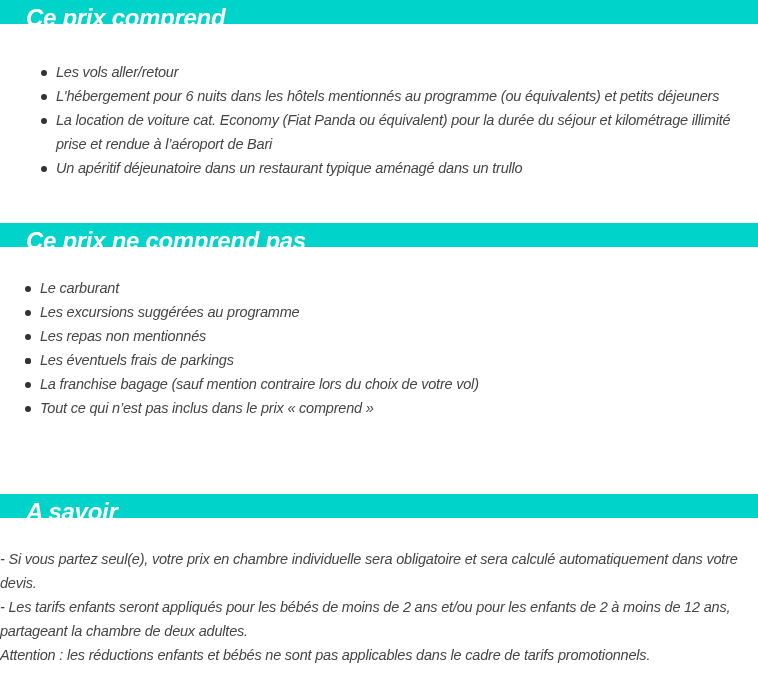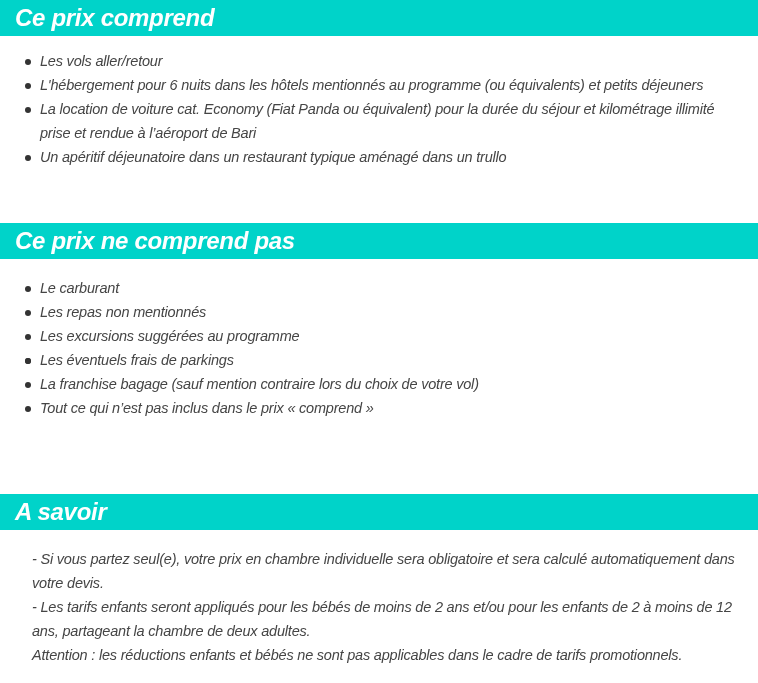--- a/index.html
+++ b/index.html
@@ -3,24 +3,24 @@
 <meta charset="utf-8">
 <style>
   html, body { margin: 0; padding: 0; background: #ffffff; }
   body {
     width: 758px; height: 683px; overflow: hidden;
     font-family: "Liberation Sans", "DejaVu Sans", sans-serif;
     color: #454545;
     position: relative;
   }
   .section-header {
-    position: absolute; left: 0; width: 758px; height: 36px;
+    position: absolute; left: 0; width: 758px; height: 24px;
     background: #00d3c9;
     box-sizing: border-box;
-    padding-left: 15px;
+    padding-left: 26px;
   }
   .section-header h2 {
     margin: 0; font-size: 24px; line-height: 36px;
     font-style: italic; font-weight: bold; color: #ffffff;
     letter-spacing: -0.3px;
   }
   ul.items {
     position: absolute; left: 0; margin: 0; padding: 0;
     list-style: none;
   }
@@ -35,42 +35,42 @@
   ul.items li .bullet {
     position: absolute; left: 25px; top: 10px;
     width: 6px; height: 6px; border-radius: 50%;
     background: #333333;
   }
   .notes {
     position: absolute; left: 0; top: 547px; width: 758px;
     font-size: 14.5px; line-height: 24px; font-style: italic;
     letter-spacing: -0.2px;
   }
-  .notes p { margin: 0; padding-left: 32px; }
+  .notes p { margin: 0; }
 </style>
 </head>
 <body>
 
 <div class="section-header" style="top:0;">
   <h2>Ce prix comprend</h2>
 </div>
-<ul class="items" style="top:49px;">
+<ul class="items" style="top:60px;padding-left:16px;">
   <li><span class="bullet"></span><span>Les vols aller/retour</span></li>
   <li><span class="bullet"></span><span>L'hébergement pour 6 nuits dans les hôtels mentionnés au programme (ou équivalents) et petits déjeuners</span></li>
   <li><span class="bullet"></span><span>La location de voiture cat. Economy (Fiat Panda ou équivalent) pour la durée du séjour et kilométrage illimité prise et rendue à l’aéroport de Bari</span></li>
   <li><span class="bullet"></span><span>Un apéritif déjeunatoire dans un restaurant typique aménagé dans un trullo</span></li>
 </ul>
 
 <div class="section-header" style="top:223px;">
   <h2>Ce prix ne comprend pas</h2>
 </div>
 <ul class="items" style="top:276px;">
   <li><span class="bullet"></span><span>Le carburant</span></li>
+  <li><span class="bullet"></span><span>Les excursions suggérées au programme</span></li>
   <li><span class="bullet"></span><span>Les repas non mentionnés</span></li>
-  <li><span class="bullet"></span><span>Les excursions suggérées au programme</span></li>
   <li><span class="bullet"></span></li>
   <li><span class="bullet"></span><span>Les éventuels frais de parkings</span></li>
   <li><span class="bullet"></span><span>La franchise bagage (sauf mention contraire lors du choix de votre vol)</span></li>
   <li><span class="bullet"></span><span>Tout ce qui n’est pas inclus dans le prix « comprend »</span></li>
 </ul>
 
 <div class="section-header" style="top:494px;">
   <h2>A savoir</h2>
 </div>
 <div class="notes">

